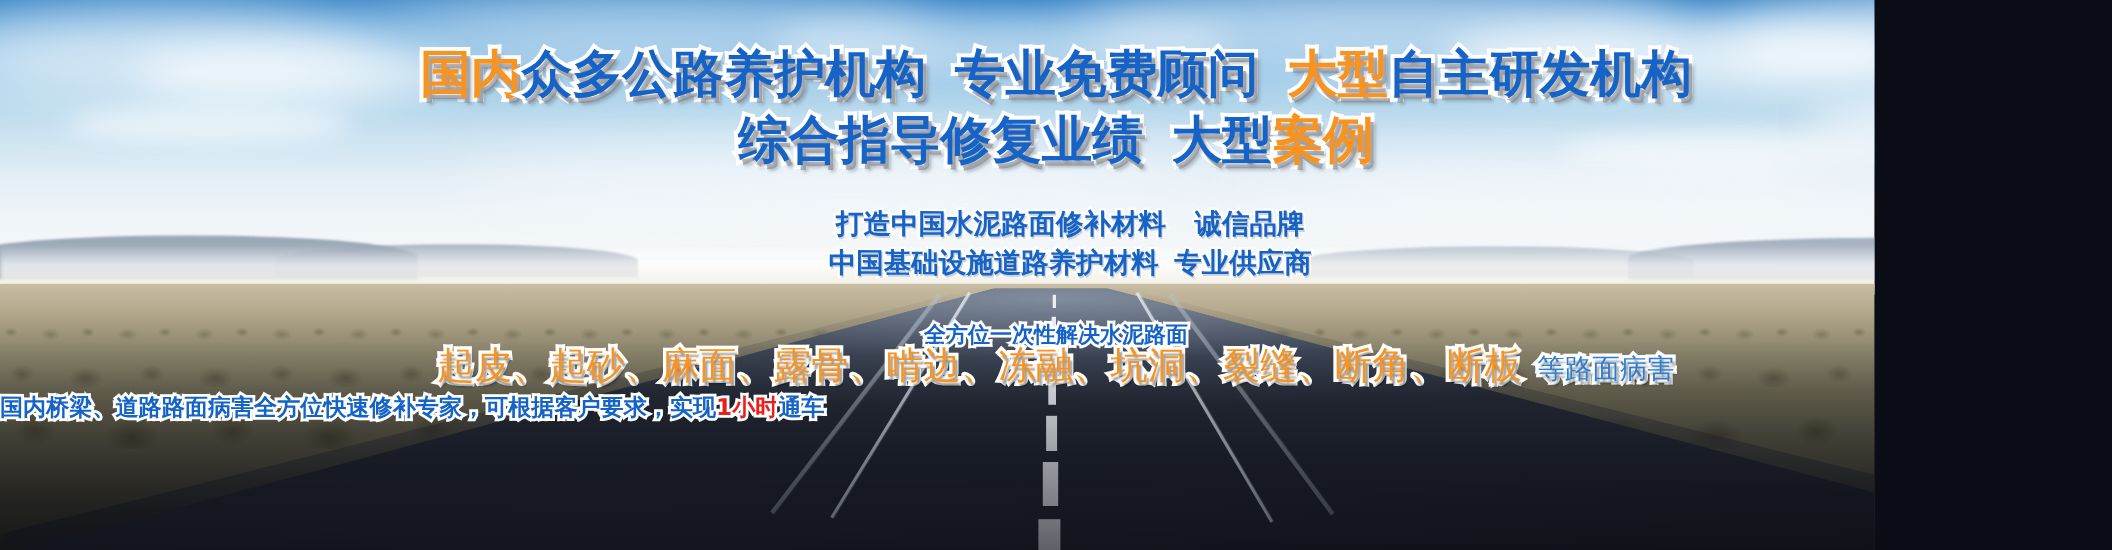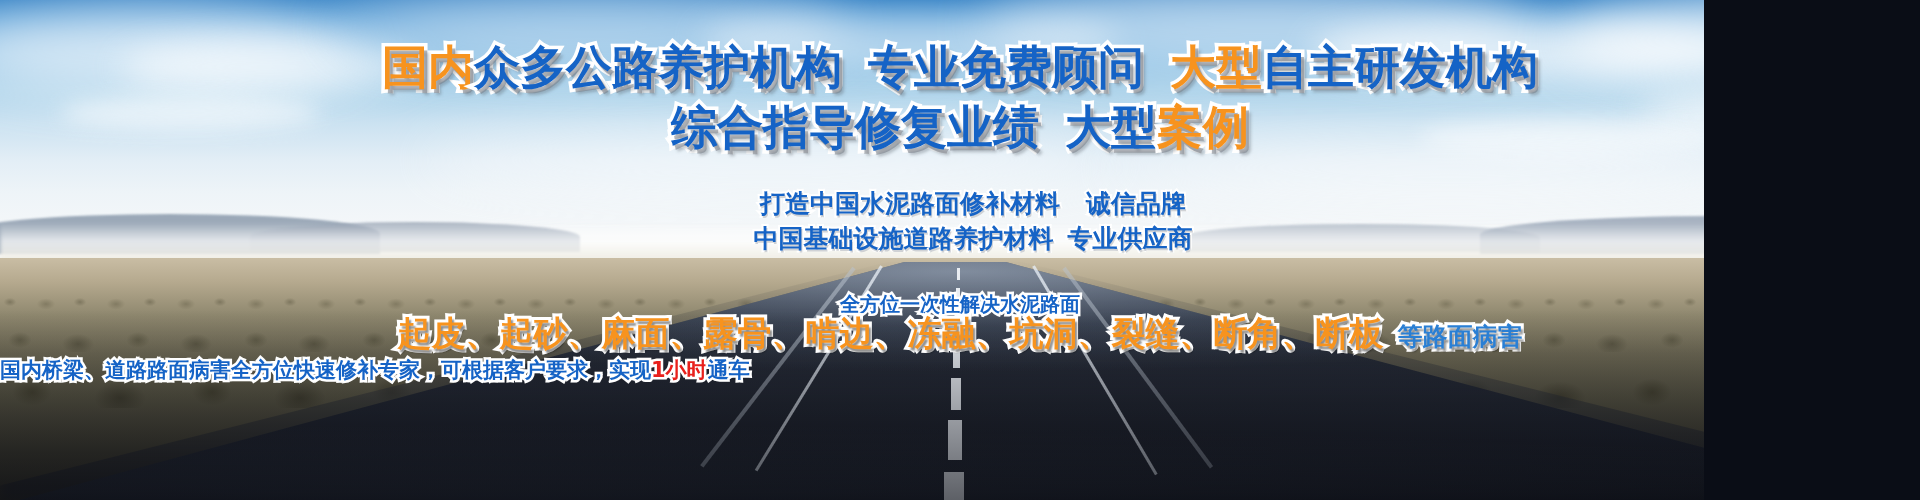--- a/index.html
+++ b/index.html
@@ -140,21 +140,21 @@
   .mid2{top:226px;}
 
   
   .btm-small{
     position:absolute;left:0;width:1920px;text-align:center;white-space:nowrap;
     top:294px;font-weight:bold;font-size:20px;line-height:1;color:#1563c6;
     -webkit-text-stroke:5px #ffffff;paint-order:stroke fill;
   }
   .btm-big{
     position:absolute;left:0;width:1920px;text-align:center;white-space:nowrap;
-    top:316px;font-weight:bold;font-size:34px;line-height:1;
+    top:316px;font-weight:normal;font-size:34px;line-height:1;
     -webkit-text-stroke:6px #ffffff;paint-order:stroke fill;
     text-shadow:2px 3px 2px rgba(0,0,0,.45);
   }
   .btm-big .c-orange{color:#f7931e;}
   .btm-big .c-wblue{color:#2a7fd4;font-size:25px;}
   .btm-line{
     position:absolute;left:0;width:1920px;text-align:left;white-space:nowrap;
     top:360px;font-weight:bold;font-size:21px;line-height:1;color:#1563c6;
     -webkit-text-stroke:5px #ffffff;paint-order:stroke fill;
   }

